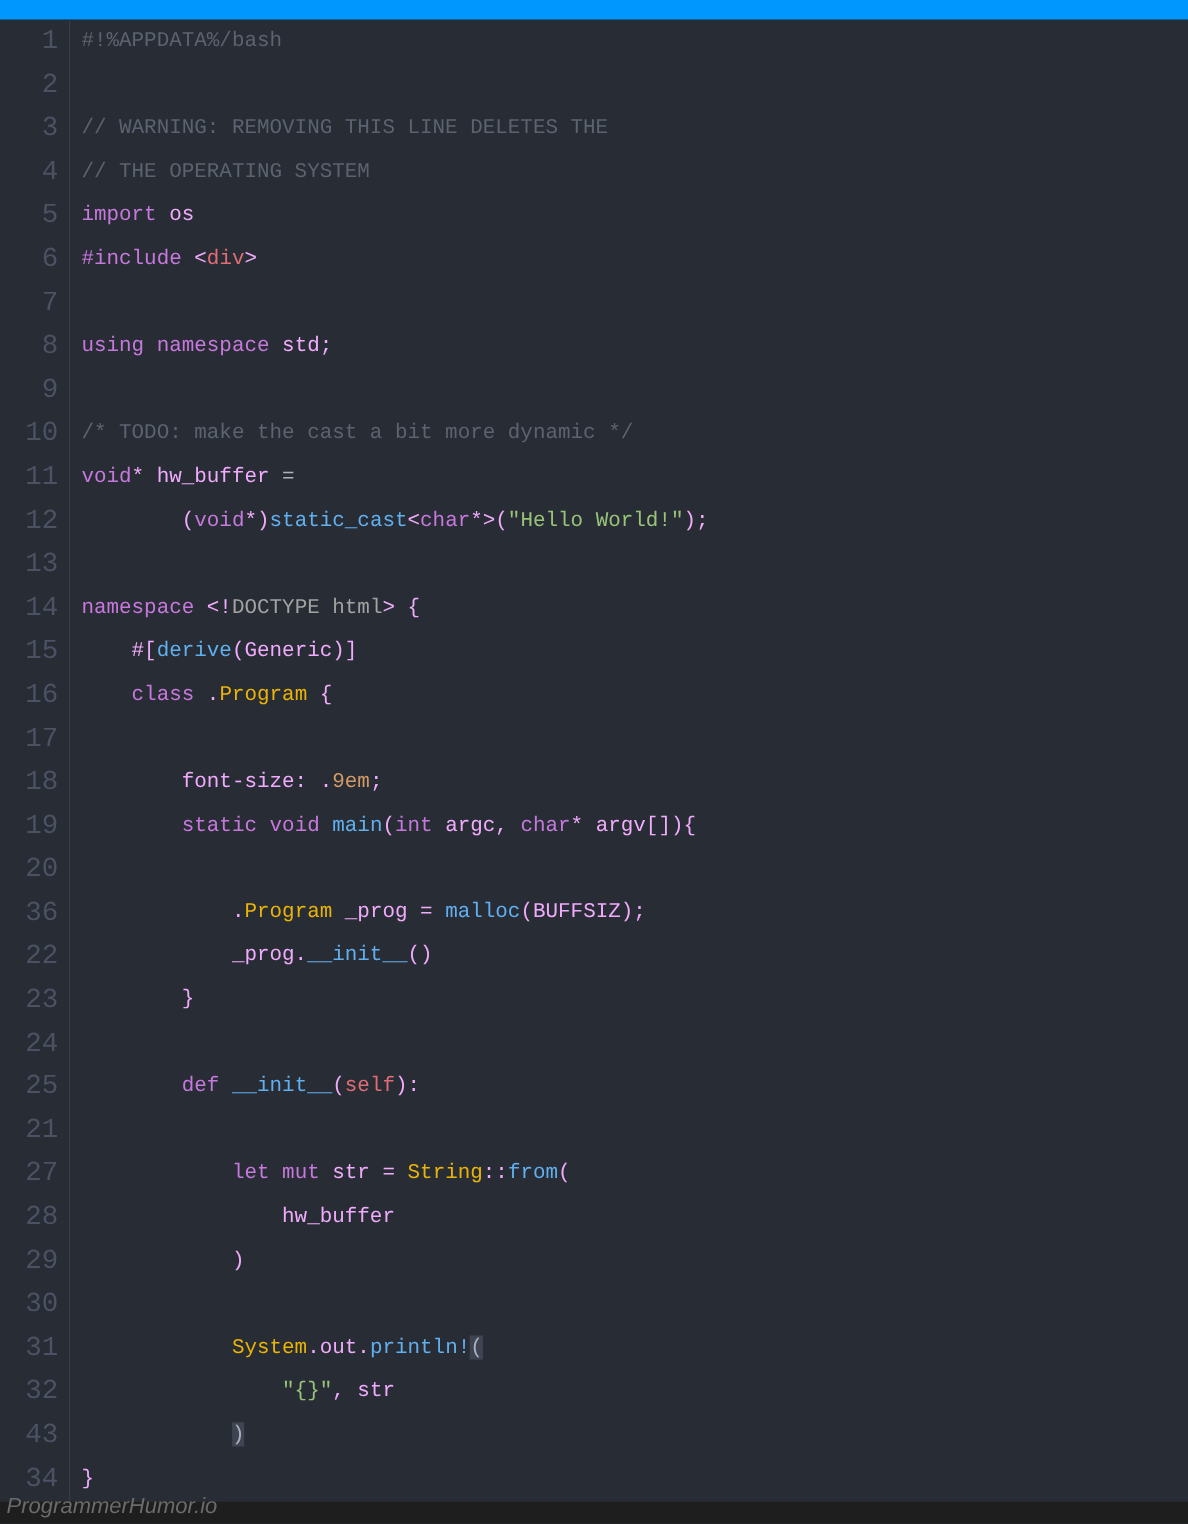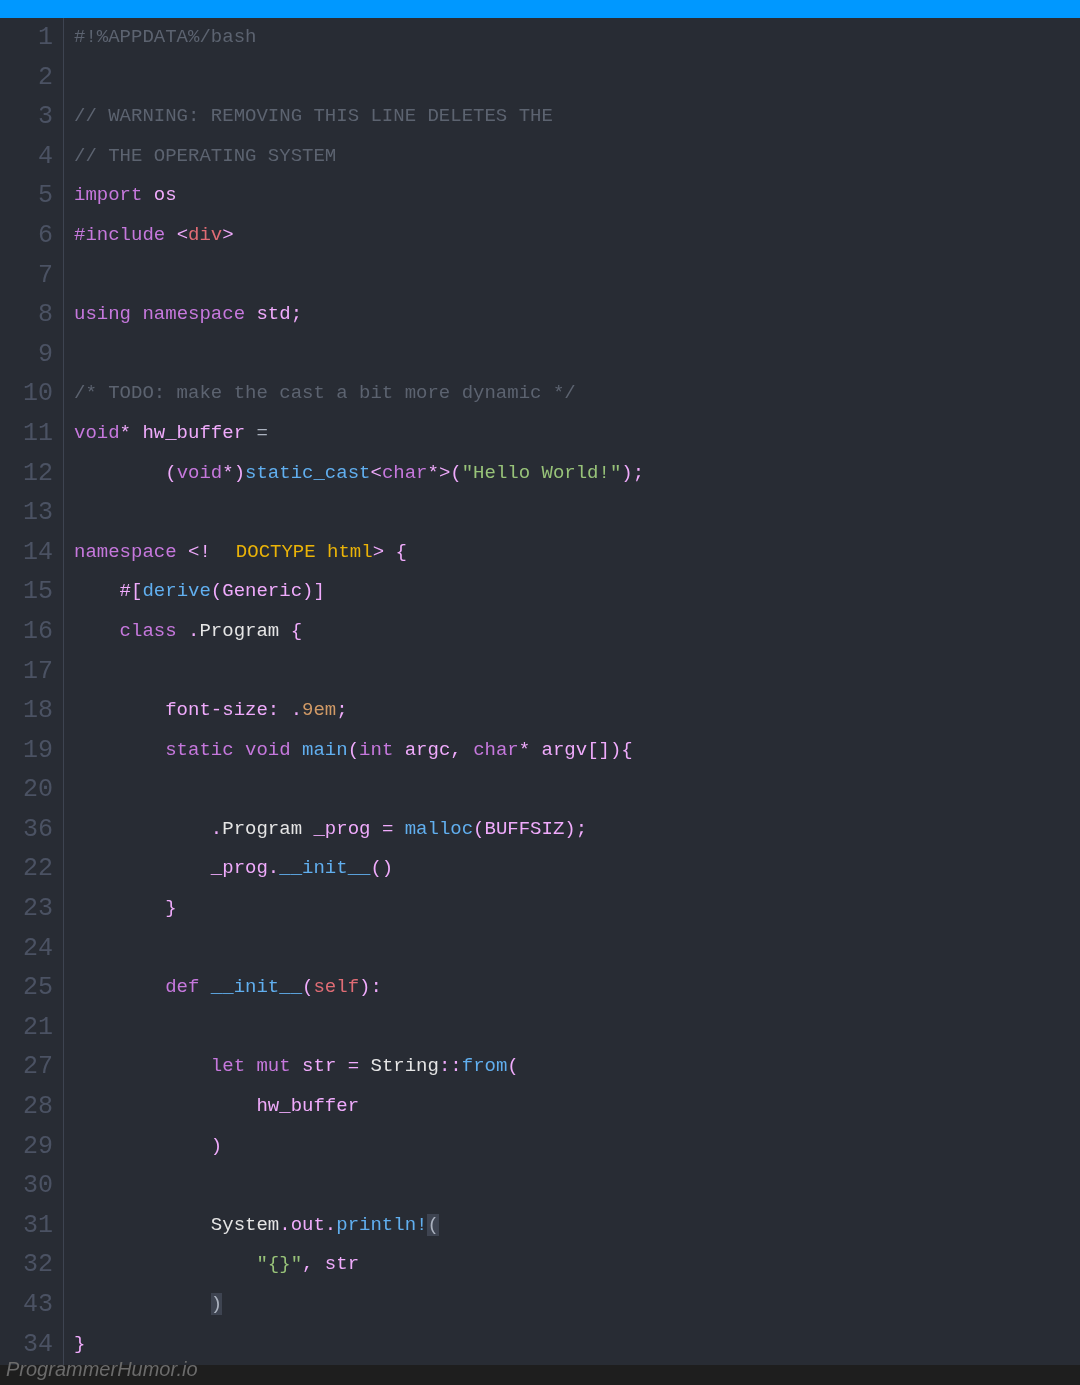--- a/index.html
+++ b/index.html
@@ -50,24 +50,24 @@
     left: 6px;
     font-family: sans-serif;
     font-size: 20px;
     color: #6b6b6b;
     font-style: italic;
   }
   
   .c-comment  { color: #5c6370; }
   .c-keyword  { color: #c678dd; }
   .c-text     { color: #f0abfc; }
-  .c-white    { color: #eab308; margin-left: 25px; }
+  .c-white    { color: #a3a3a3; }
   .c-type     { color: #c678dd; }
   .c-func     { color: #61afef; }
-  .c-class    { color: #e5e5e5; }
+  .c-class    { color: #eab308; }
   .c-num      { color: #d19a66; }
   .c-str      { color: #98c379; }
   .c-tag      { color: #e06c75; }
   .c-self     { color: #e06c75; }
   .c-op       { color: #abb2bf; }
   .c-paren-hl { background: #3e4451; color:#abb2bf; }
 </style>
 </head>
 <body>
 

